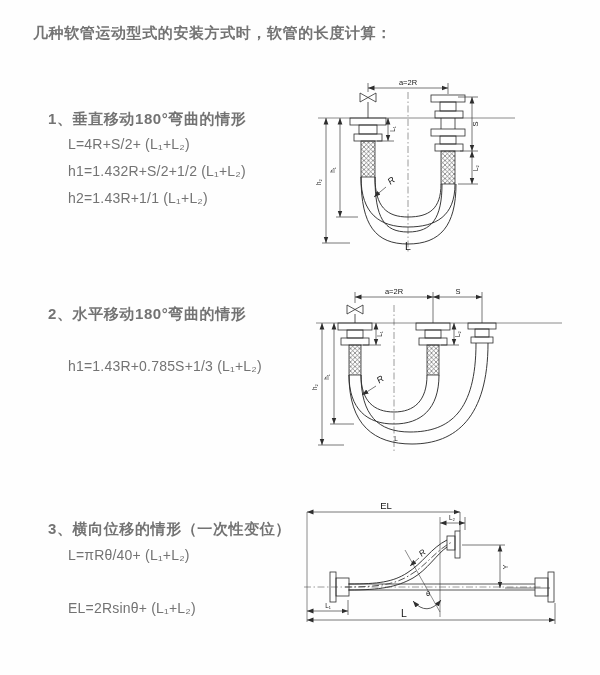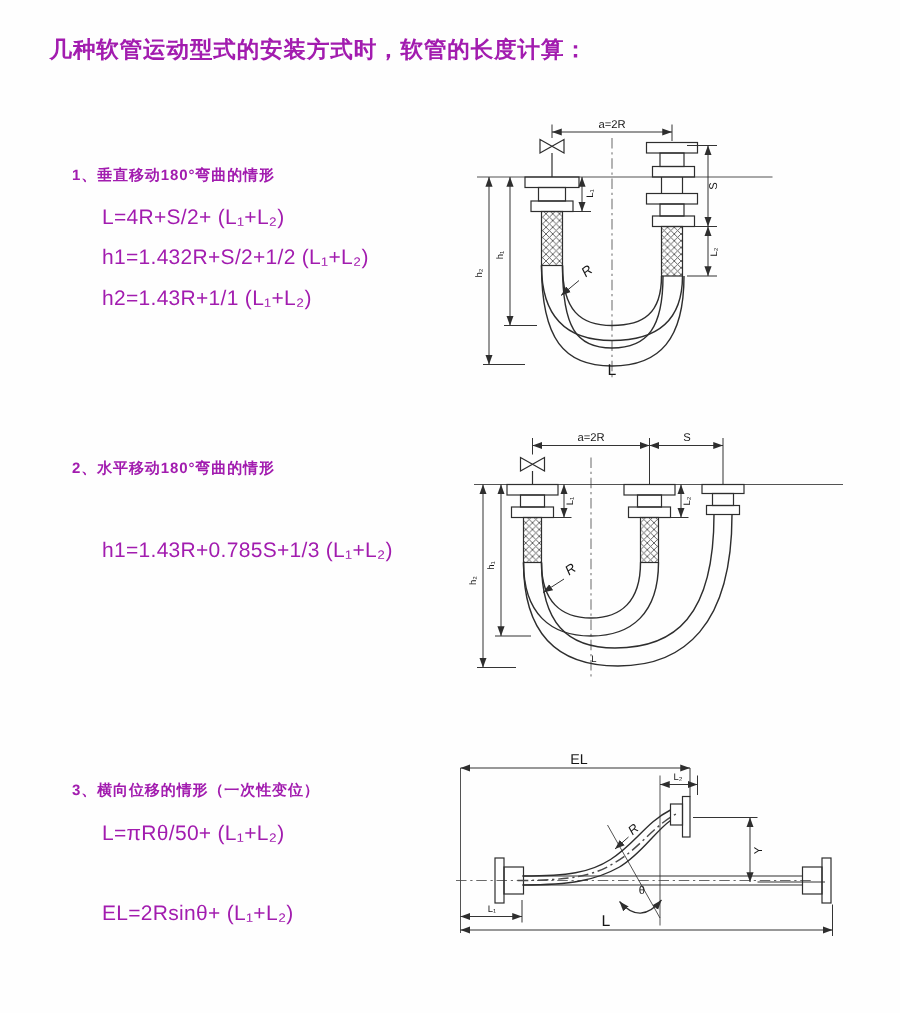--- a/index.html
+++ b/index.html
@@ -1,21 +1,21 @@
 <!DOCTYPE html>
 <html><head>
 <meta charset="utf-8">
 <style>
   html,body{margin:0;padding:0}
   body{width:600px;height:675px;background:#ffffff;position:relative;overflow:hidden;
        font-family:"Liberation Sans",sans-serif}
   .page{position:absolute;inset:0;background:#fefefe}
-  .t{position:absolute;color:#a21caf;white-space:nowrap;font-family:"Liberation Sans",sans-serif}
+  .t{position:absolute;color:#737373;white-space:nowrap;font-family:"Liberation Sans",sans-serif}
   .title{left:33px;top:24px;font-size:15px;font-weight:700;letter-spacing:.6px}
-  .head{left:48px;font-size:10px;font-weight:700;letter-spacing:.6px}
+  .head{left:48px;font-size:15px;font-weight:700;letter-spacing:.6px}
   .frm{left:68px;font-size:14px;font-weight:400;letter-spacing:.2px}
   svg.diag{position:absolute;overflow:visible}
   .diag line,.diag path,.diag rect{stroke:#2e2e2e;fill:none;stroke-width:.8}
   .diag rect.braid{fill:url(#braid)}
   .diag .cl{stroke-dasharray:7 2.5 1.5 2.5;stroke-width:.55;stroke:#4a4a4a}
   .diag .thin{stroke-width:.55}
   .diag .dim line{stroke-width:.65}
   .diag .hose path{stroke-width:.95}
   .diag text{fill:#161616;stroke:none;font-size:7.5px;font-family:"Liberation Sans",sans-serif}
   .diag text.small{font-size:6.3px}
@@ -42,21 +42,21 @@
 
   <div class="t head" style="top:110px">1、垂直移动180°弯曲的情形</div>
   <div class="t frm" style="top:136px">L=4R+S/2+ (L₁+L₂)</div>
   <div class="t frm" style="top:163px">h1=1.432R+S/2+1/2 (L₁+L₂)</div>
   <div class="t frm" style="top:190px">h2=1.43R+1/1 (L₁+L₂)</div>
 
   <div class="t head" style="top:305px">2、水平移动180°弯曲的情形</div>
   <div class="t frm" style="top:358px">h1=1.43R+0.785S+1/3 (L₁+L₂)</div>
 
   <div class="t head" style="top:520px">3、横向位移的情形（一次性变位）</div>
-  <div class="t frm" style="top:547px">L=πRθ/50+ (L₁+L₂)</div>
+  <div class="t frm" style="top:547px">L=πRθ/40+ (L₁+L₂)</div>
   <div class="t frm" style="top:600px">EL=2Rsinθ+ (L₁+L₂)</div>
 
   <svg class="diag" style="left:310px;top:66px" width="290" height="195" viewBox="0 0 290 195">
     <line class="cl" x1="98" y1="26" x2="98" y2="188"></line>
     <line class="thin" x1="8" y1="52" x2="205" y2="52"></line>
 
     <g class="dim">
       <line x1="58" y1="22" x2="138" y2="22" marker-start="url(#ar)" marker-end="url(#ar)"></line>
       <line x1="58" y1="17" x2="58" y2="26"></line>
       <line x1="138" y1="17" x2="138" y2="28"></line>

